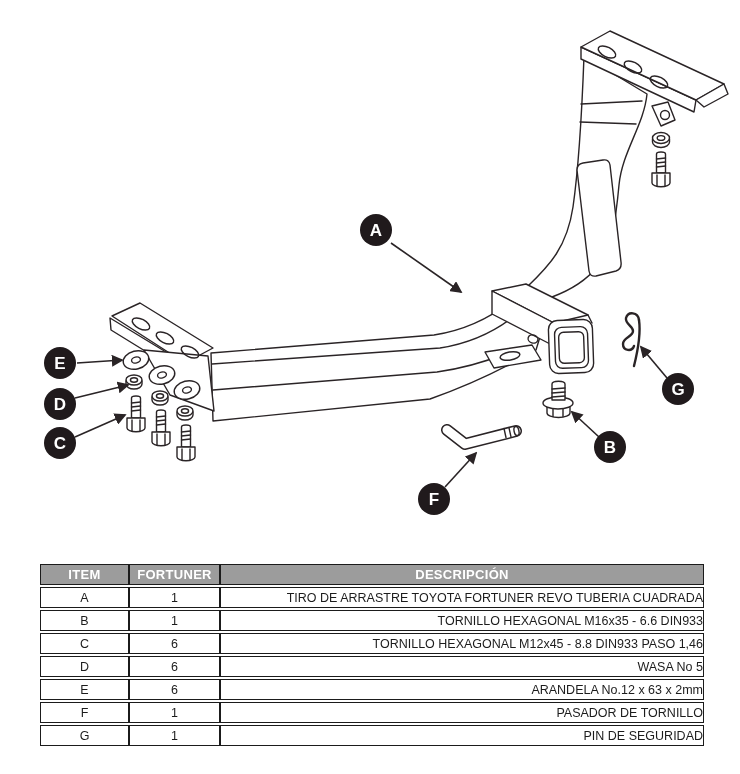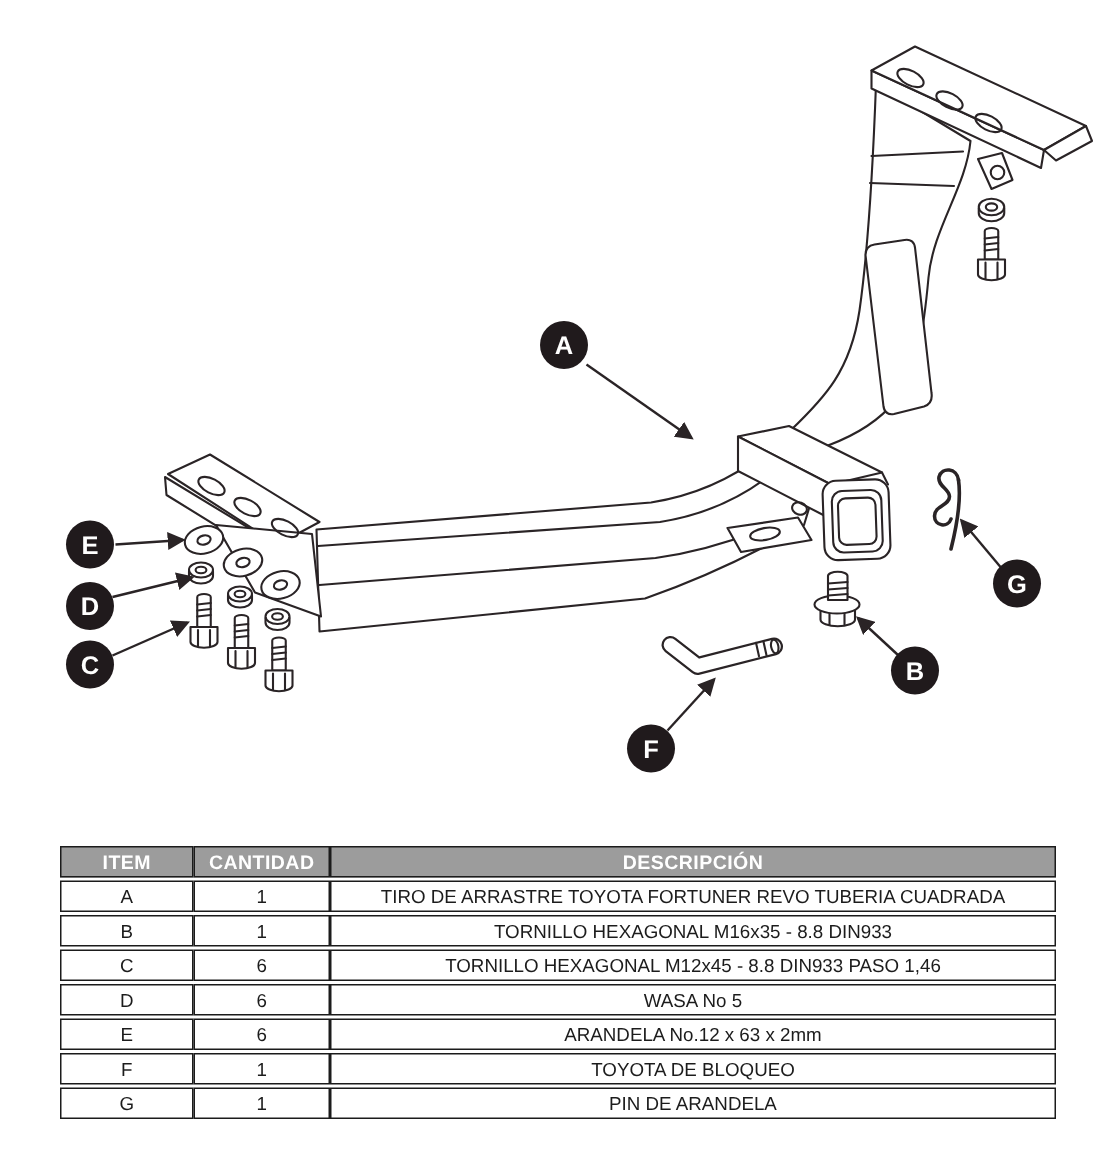--- a/index.html
+++ b/index.html
@@ -11,21 +11,21 @@
            display:flex;align-items:center;justify-content:center;line-height:1;
            font-family:"Liberation Sans",sans-serif;}
   .tablewrap{position:absolute;left:40px;top:562px;width:664px;}
   table.parts{border-collapse:separate;border-spacing:0 2px;width:664px;
               font-size:12.5px;color:#1c1c1c;table-layout:fixed;}
   table.parts th,table.parts td{border:1.5px solid #1b1b1b;height:19px;padding:0;
               overflow:hidden;white-space:nowrap;}
   table.parts th{background:#9c9c9c;color:#fff;font-size:13px;font-weight:bold;
               letter-spacing:.3px;}
   td.c-item,td.c-qty{text-align:center;}
-  td.c-desc{text-align:center;padding-left:6px;}
+  td.c-desc{text-align:right;padding-left:6px;}
   svg .ln{stroke:#2a2426;stroke-width:1.4;fill:none;stroke-linejoin:round;stroke-linecap:round;}
   svg .fw{fill:#fff;}
 </style>
 </head>
 <body>
 
 <div class="page">
 
   <div class="diagram">
     <svg width="740" height="556" viewBox="0 0 740 556">
@@ -178,56 +178,56 @@
   <div class="tablewrap">
     <table class="parts">
       <colgroup>
           <col style="width:89px">
           <col style="width:91px">
           <col>
         </colgroup>
       <thead>
         <tr>
           <th>ITEM</th>
-          <th>CANTIDAD</th>
+          <th>FORTUNER</th>
           <th>DESCRIPCIÓN</th>
         </tr>
       </thead>
       <tbody>
         <tr>
           <td class="c-item">A</td>
           <td class="c-qty">1</td>
           <td class="c-desc">TIRO DE ARRASTRE TOYOTA FORTUNER REVO TUBERIA CUADRADA</td>
         </tr>
         <tr>
           <td class="c-item">B</td>
           <td class="c-qty">1</td>
-          <td class="c-desc">TORNILLO  HEXAGONAL M16x35 - 8.8 DIN933</td>
+          <td class="c-desc">TORNILLO  HEXAGONAL M16x35 - 6.6 DIN933</td>
         </tr>
         <tr>
           <td class="c-item">C</td>
           <td class="c-qty">6</td>
           <td class="c-desc">TORNILLO  HEXAGONAL M12x45 - 8.8 DIN933 PASO 1,46</td>
         </tr>
         <tr>
           <td class="c-item">D</td>
           <td class="c-qty">6</td>
           <td class="c-desc">WASA No 5</td>
         </tr>
         <tr>
           <td class="c-item">E</td>
           <td class="c-qty">6</td>
           <td class="c-desc">ARANDELA No.12 x 63 x 2mm</td>
         </tr>
         <tr>
           <td class="c-item">F</td>
           <td class="c-qty">1</td>
-          <td class="c-desc">TOYOTA DE BLOQUEO</td>
+          <td class="c-desc">PASADOR DE TORNILLO</td>
         </tr>
         <tr>
           <td class="c-item">G</td>
           <td class="c-qty">1</td>
-          <td class="c-desc">PIN DE ARANDELA</td>
+          <td class="c-desc">PIN DE SEGURIDAD</td>
         </tr>
       </tbody>
     </table>
   </div>
 </div>
 
 </body></html>

